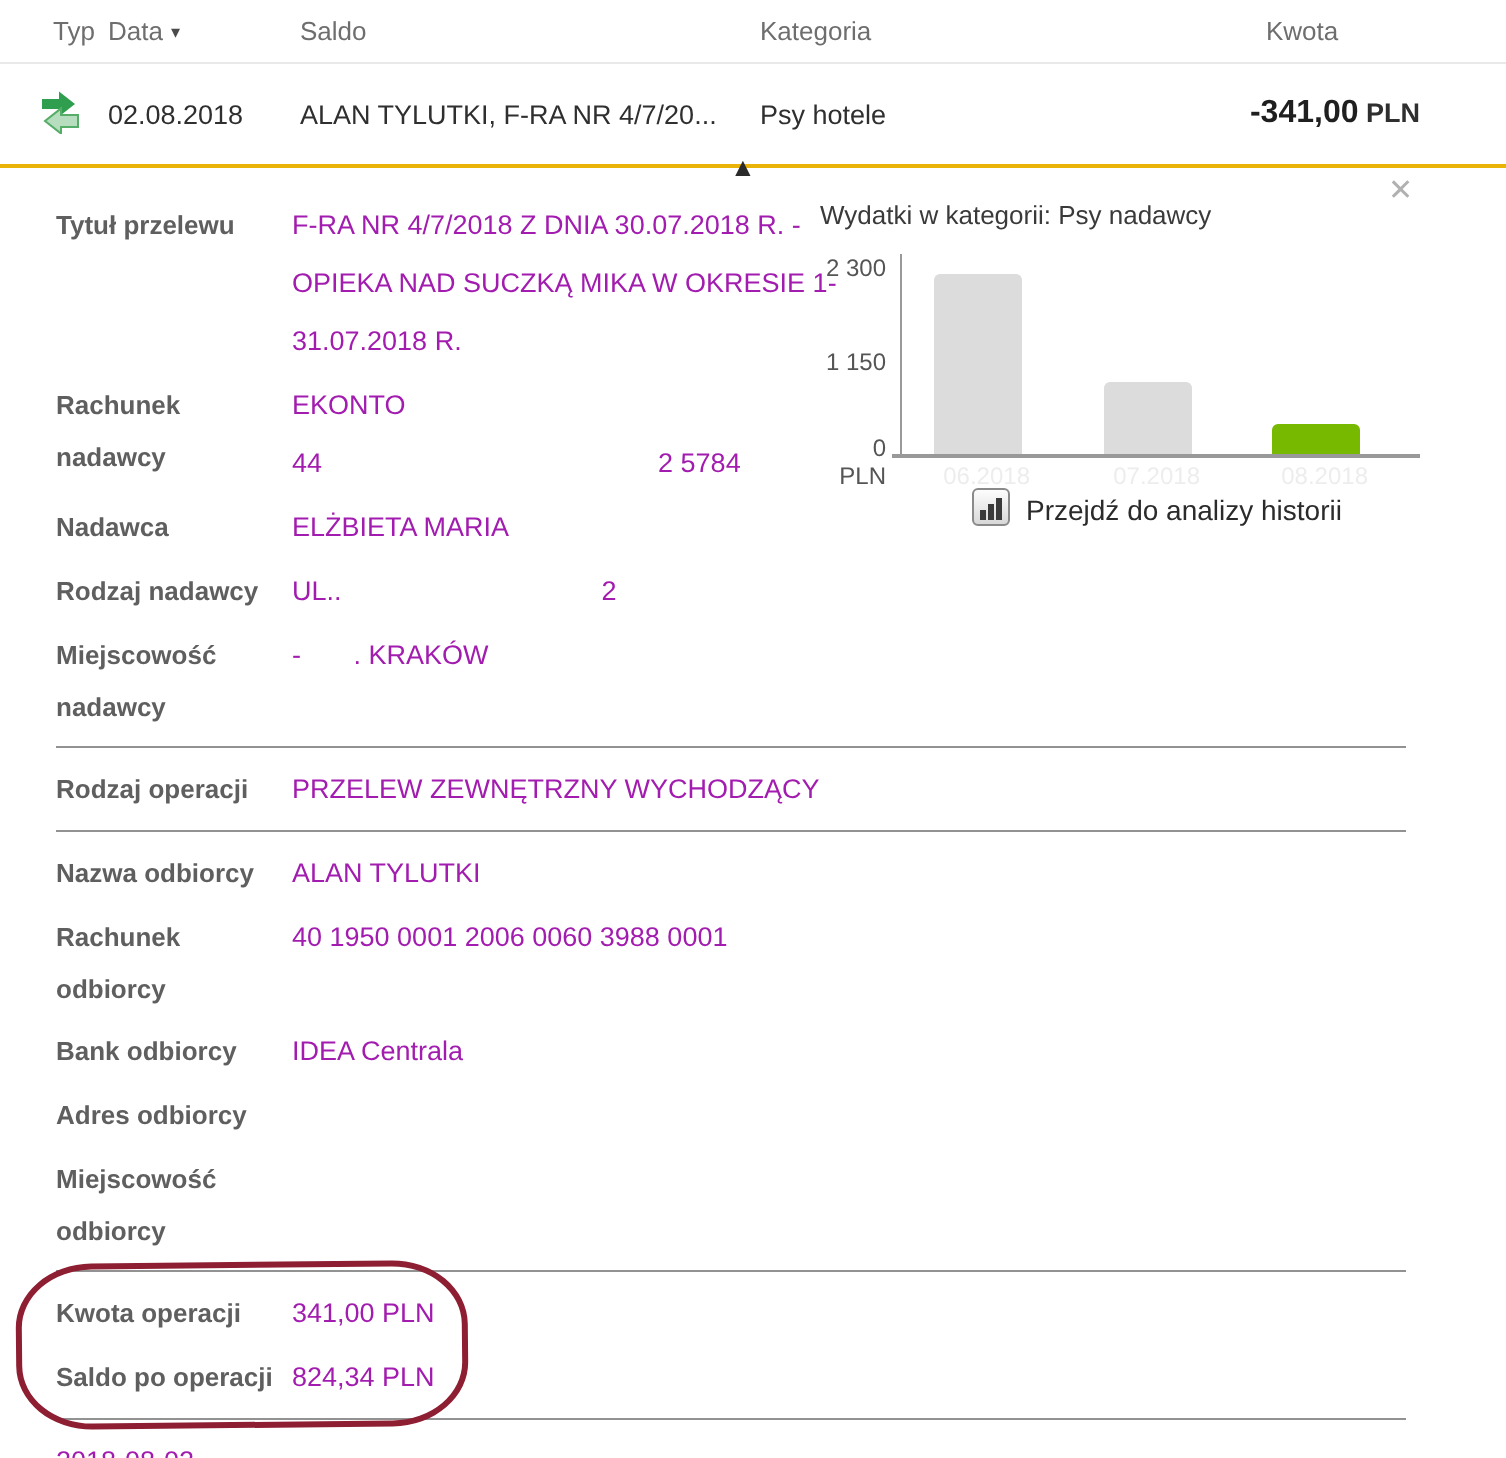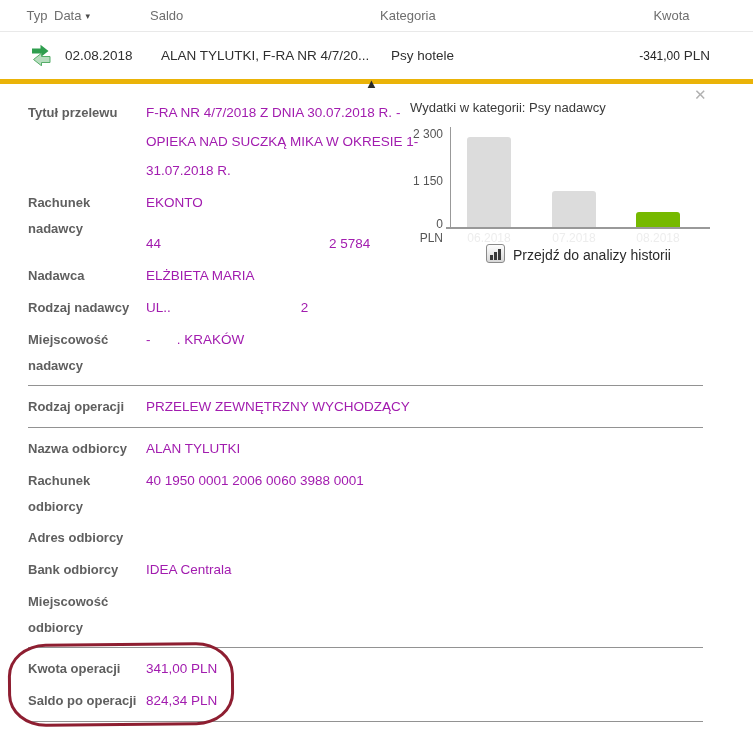--- a/index.html
+++ b/index.html
@@ -7,46 +7,46 @@
   body { font-family:"Liberation Sans","DejaVu Sans",sans-serif; }
   .app { position:relative; width:753px; height:729px; background:#fff; overflow:hidden; }
 
   
   .thead { display:flex; align-items:center; height:32px; border-bottom:1px solid #e9e9e9;
            color:#6e6e6e; font-size:13px; padding-left:20px; }
   .th-typ { width:34px;text-align:center; }
   .th-data { width:96px; }
   .th-opis { width:230px; }
   .th-kat { flex:1; }
-  .th-kwota { width:120px; text-align:center; padding-right:43px; box-sizing:content-box; width:77px; }
+  .th-kwota { width:120px; text-align:left; padding-right:43px; box-sizing:content-box; width:77px; }
   .sort-caret { font-size:9px; color:#4a4a4a; margin-left:4px; vertical-align:1px; }
 
   
-  .tx-row { display:flex; align-items:center; height:52px; border-bottom:5px solid #eab308;
-            padding-left:31px; font-size:13.5px; color:#2f2f2f; cursor:pointer; }
+  .tx-row { display:flex; align-items:center; height:52px; border-bottom:2px solid #eab308;
+            padding-left:20px; font-size:13.5px; color:#2f2f2f; cursor:pointer; }
   .td-typ { width:34px; }
   .td-data { width:96px; }
   .td-opis { width:230px; white-space:nowrap; overflow:hidden; }
   .td-kat { flex:1; }
   .td-kwota { text-align:right; padding-right:43px; width:197px; }
-  .amt { font-weight:400; font-size:12px; color:#1f1f1f; }
-  .cur { font-weight:400; font-size:13.5px; color:#2f2f2f; }
+  .amt { font-weight:700; font-size:16px; color:#1f1f1f; }
+  .cur { font-weight:700; font-size:13.5px; color:#2f2f2f; }
   .expand-caret { position:absolute; left:365px; top:77px; font-size:13px; color:#2b2b2b;
                   line-height:13px; z-index:3; }
 
   
   .panel { position:relative; width:753px; padding-top:14px; }
   .close-x { position:absolute; left:694px; top:2px; color:#b1b1b1; font-size:15px;
              font-weight:700; cursor:pointer; }
 
   .fields { width:440px; }
   .field { display:flex; padding-left:28px; margin-bottom:3px; }
   .field .lbl { width:118px; flex-shrink:0; color:#5f5f5f; font-size:13px; line-height:26px; padding-top:2px;font-weight:bold; }
   .field .val { width:282px; color:#a21caf; font-size:13.5px; line-height:29px; }
-  .val-gap-170 { display:inline-block; margin-left:168px;margin-top:12px; }
+  .val-gap-170 { display:inline-block; margin-left:168px; }
   .val-gap-130 { display:inline-block; margin-left:130px; }
   .field.empty { height:29px; }
 
   .divider { border-top:1px solid #929292; width:675px; margin:6px 0 6px 28px; }
 
   .circled { position:relative; }
   .annotation-ellipse { position:absolute; left:8px; top:-4px; width:226px; height:calc(100% + 8px);
                         border:3px solid #8e1e31; border-radius:38px / 32px;
                         transform:rotate(-0.6deg); pointer-events:none; z-index:5; }
 
@@ -56,21 +56,21 @@
   .ytick { position:absolute; font-size:12px; color:#555; width:33px; text-align:right; }
   .ytick-0 { left:0; top:43px; }
   .ytick-1 { left:0; top:90px; }
   .ytick-2 { left:0; top:133px; }
   .axis-y { position:absolute; left:40px; top:43px; width:1px; height:101px; background:#999; }
   .axis-x { position:absolute; left:36px; top:143px; width:264px; height:2px; background:#999; }
   .bar { position:absolute; width:44px; bottom:132px; border-radius:3px 3px 0 0; }
   .bar-0 { left:57px; }
   .bar-1 { left:142px; }
   .bar-2 { left:226px; }
-  .xlabel { position:absolute; top:147px; font-size:12px; color:#ededed; width:52px; text-align:center; }
+  .xlabel { position:absolute; top:147px; font-size:12px; color:#ededed; width:52px; text-align:right; }
   .xl-0 { left:53px; } .xl-1 { left:138px; } .xl-2 { left:222px; }
 
   .analysis-link { position:absolute; left:76px; top:160px; display:flex; align-items:flex-end; cursor:pointer; }
   .analysis-icon { width:19px; height:19px; border:1px solid #8a8a8a; border-radius:3px;
                    background:linear-gradient(#fdfdfd,#d8d8d8); display:flex; align-items:flex-end;
                    justify-content:center; gap:1px; padding:2px 3px; }
   .analysis-icon i { display:block; width:3px; background:#3a3a3a; }
   .analysis-icon .b1 { height:5px; } .analysis-icon .b2 { height:8px; } .analysis-icon .b3 { height:11px; }
   .analysis-label { margin-left:8px; font-size:14px; color:#2b2b2b; }
 
@@ -157,28 +157,28 @@
       <div class="field">
         <div class="lbl">Nazwa odbiorcy</div>
         <div class="val">ALAN TYLUTKI</div>
       </div>
 
       <div class="field">
         <div class="lbl">Rachunek odbiorcy</div>
         <div class="val">40 1950 0001 2006 0060 3988 0001</div>
       </div>
 
+      <div class="field">
+        <div class="lbl">Bank odbiorcy</div>
+        <div class="val">IDEA Centrala</div>
+      </div>
+
       <div class="field empty">
         <div class="lbl">Adres odbiorcy</div>
         <div class="val"></div>
-      </div>
-
-      <div class="field">
-        <div class="lbl">Bank odbiorcy</div>
-        <div class="val">IDEA Centrala</div>
       </div>
 
       <div class="field">
         <div class="lbl">Miejscowość odbiorcy</div>
         <div class="val"></div>
       </div>
 
       <div class="circled">
         <div class="annotation-ellipse"></div>
         <div class="divider"></div>

